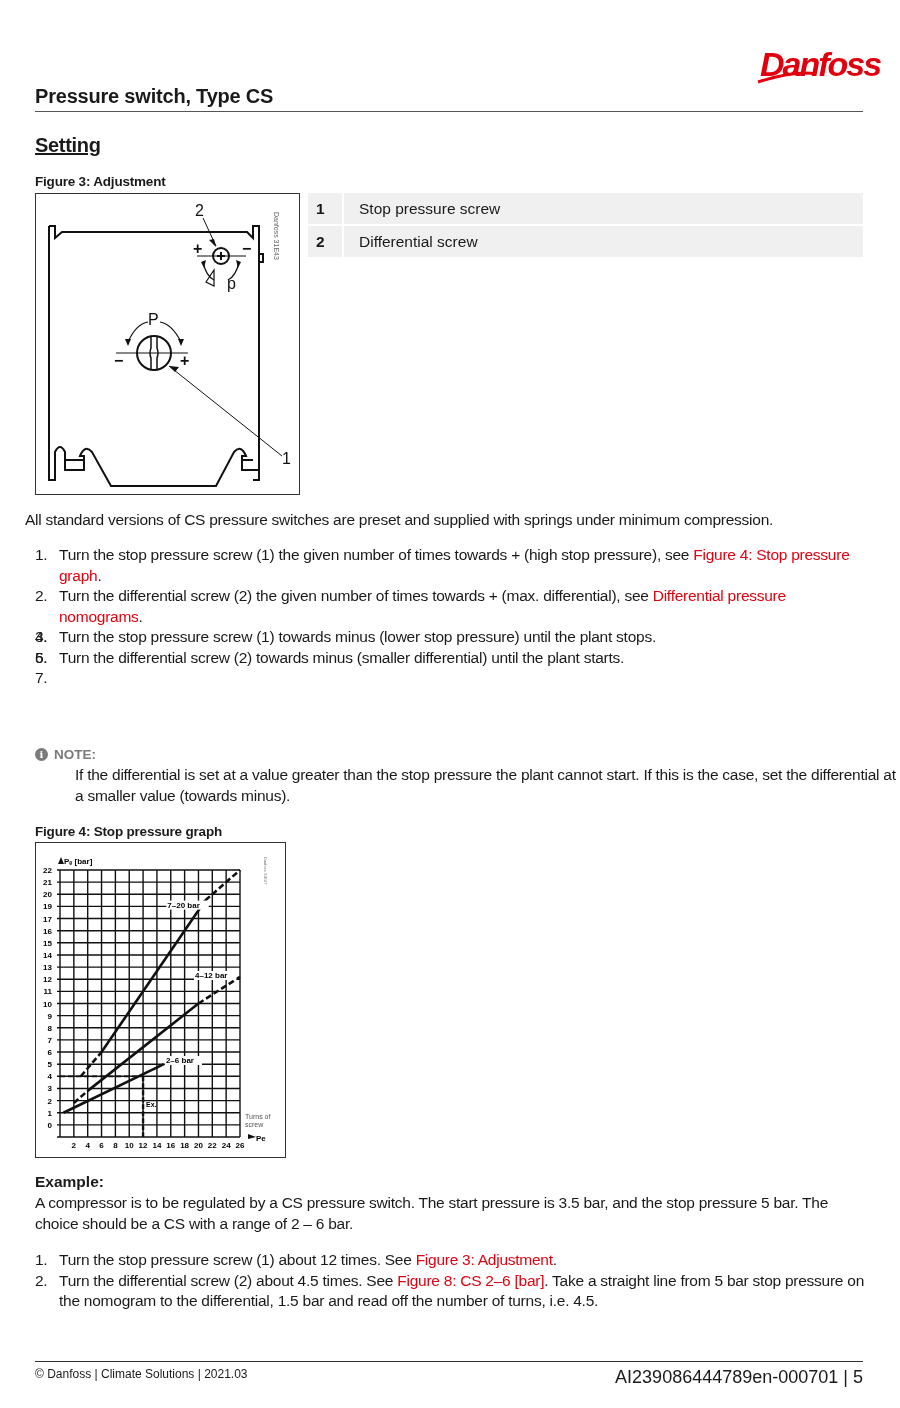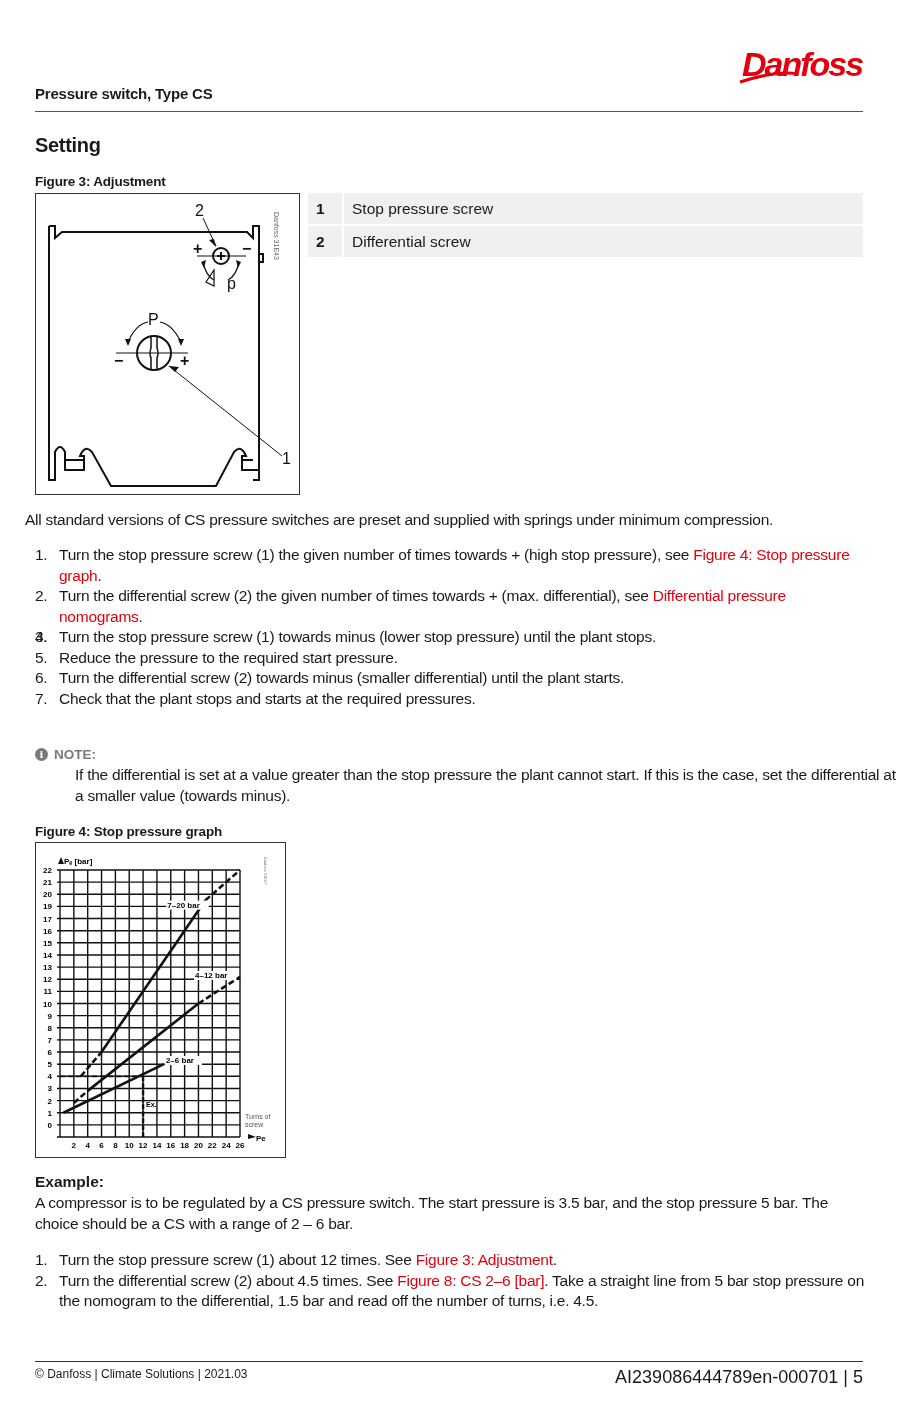--- a/index.html
+++ b/index.html
@@ -1,29 +1,29 @@
 <!DOCTYPE html>
 <html><head>
 <meta charset="utf-8">
 <style>
   * { box-sizing: border-box; margin: 0; padding: 0; }
   html, body { width: 900px; height: 1408px; background: #ffffff; }
   body { font-family: "Liberation Sans", sans-serif; color: #1a1a1a; position: relative; overflow: hidden; }
   .abs { position: absolute; }
-  .logo { left: 738px; top: 40px; width: 126px; height: 46px; }
-  .doc-title { left: 35px; top: 85px; font-size: 15px; font-weight: bold; letter-spacing: -0.2px; }
+  .logo { left: 756px; top: 40px; width: 126px; height: 46px; }
+  .doc-title { left: 35px; top: 85px; font-size: 20px; font-weight: bold; letter-spacing: -0.2px; }
   .hr-top { left: 35px; top: 111px; width: 828px; height: 1px; background: #555; }
-  .section-title { left: 35px; top: 134px; font-size: 20px; font-weight: bold; letter-spacing: -0.3px; }
+  .section-title { left: 35px; top: 134px; font-size: 20px; font-weight: bold; text-decoration: underline; letter-spacing: -0.3px; }
   .fig-caption { font-size: 13.5px; font-weight: bold; letter-spacing: -0.2px; }
   .fig3-caption { left: 35px; top: 174px; }
   .fig3-box { left: 35px; top: 193px; width: 265px; height: 302px; border: 1px solid #333; }
   .legend-table { left: 308px; top: 193px; width: 555px; }
   .legend-row { display: flex; height: 31px; margin-bottom: 2px; background: #f0f0f0; align-items: center; font-size: 15.5px; }
   .legend-num { width: 34px; padding-left: 8px; font-weight: bold; }
-  .legend-label { padding-left: 8px; border-left: 2px solid #ffffff; height: 100%; display: flex; align-items: center; }
+  .legend-label { padding-left: 15px; border-left: 2px solid #ffffff; height: 100%; display: flex; align-items: center; }
   .body-text { font-size: 15.5px; line-height: 20.5px; letter-spacing: -0.25px; }
   .intro { left: 25px; top: 510px; width: 830px; }
   ol.steps { list-style: none; }
   ol.steps li { position: relative; padding-left: 24px; }
   ol.steps li .n { position: absolute; left: 0; top: 0; }
   .steps1 { left: 35px; top: 545px; width: 830px; }
   .link { color: #e2000f; }
   .note-head { left: 35px; top: 747px; font-size: 13.5px; font-weight: bold; color: #7a7a7a; display: flex; align-items: center; gap: 6px; }
   .note-icon { width: 13px; height: 13px; border-radius: 50%; background: #7a7a7a; color: #fff; font-size: 10px; font-weight: bold; display: flex; align-items: center; justify-content: center; font-family: "DejaVu Serif", serif; }
   .note-text { left: 35px; top: 765px; width: 830px; margin-left: 40px; }
@@ -115,23 +115,23 @@
   </div>
 </div>
 
 <div class="abs body-text intro">All standard versions of CS pressure switches are preset and supplied with springs under minimum compression.</div>
 
 <ol class="abs body-text steps steps1">
   <li><span class="n">1.</span><span>Turn the stop pressure screw (1) the given number of times towards + (high stop pressure), see </span><span class="link">Figure 4: Stop pressure graph</span><span>.</span></li>
   <li><span class="n">2.</span><span>Turn the differential screw (2) the given number of times towards + (max. differential), see </span><span class="link">Differential pressure nomograms</span><span>.</span></li>
   <li><span class="n">3.</span></li>
   <li><span class="n">4.</span><span>Turn the stop pressure screw (1) towards minus (lower stop pressure) until the plant stops.</span></li>
-  <li><span class="n">5.</span><span>Reduce the pressure to the required start pressure.</span></li>
+  <li><span class="n">5.</span></li>
   <li><span class="n">6.</span><span>Turn the differential screw (2) towards minus (smaller differential) until the plant starts.</span></li>
-  <li><span class="n">7.</span><span>Check that the plant stops and starts at the required pressures.</span></li>
+  <li><span class="n">7.</span></li>
 </ol>
 
 <div class="abs note-head">
   <span class="note-icon">i</span>
   <span>NOTE:</span>
 </div>
 <div class="abs body-text note-text">If the differential is set at a value greater than the stop pressure the plant cannot start. If this is the case, set the differential at a smaller value (towards minus).</div>
 
 <div class="abs fig-caption fig4-caption">Figure 4: Stop pressure graph</div>
 

